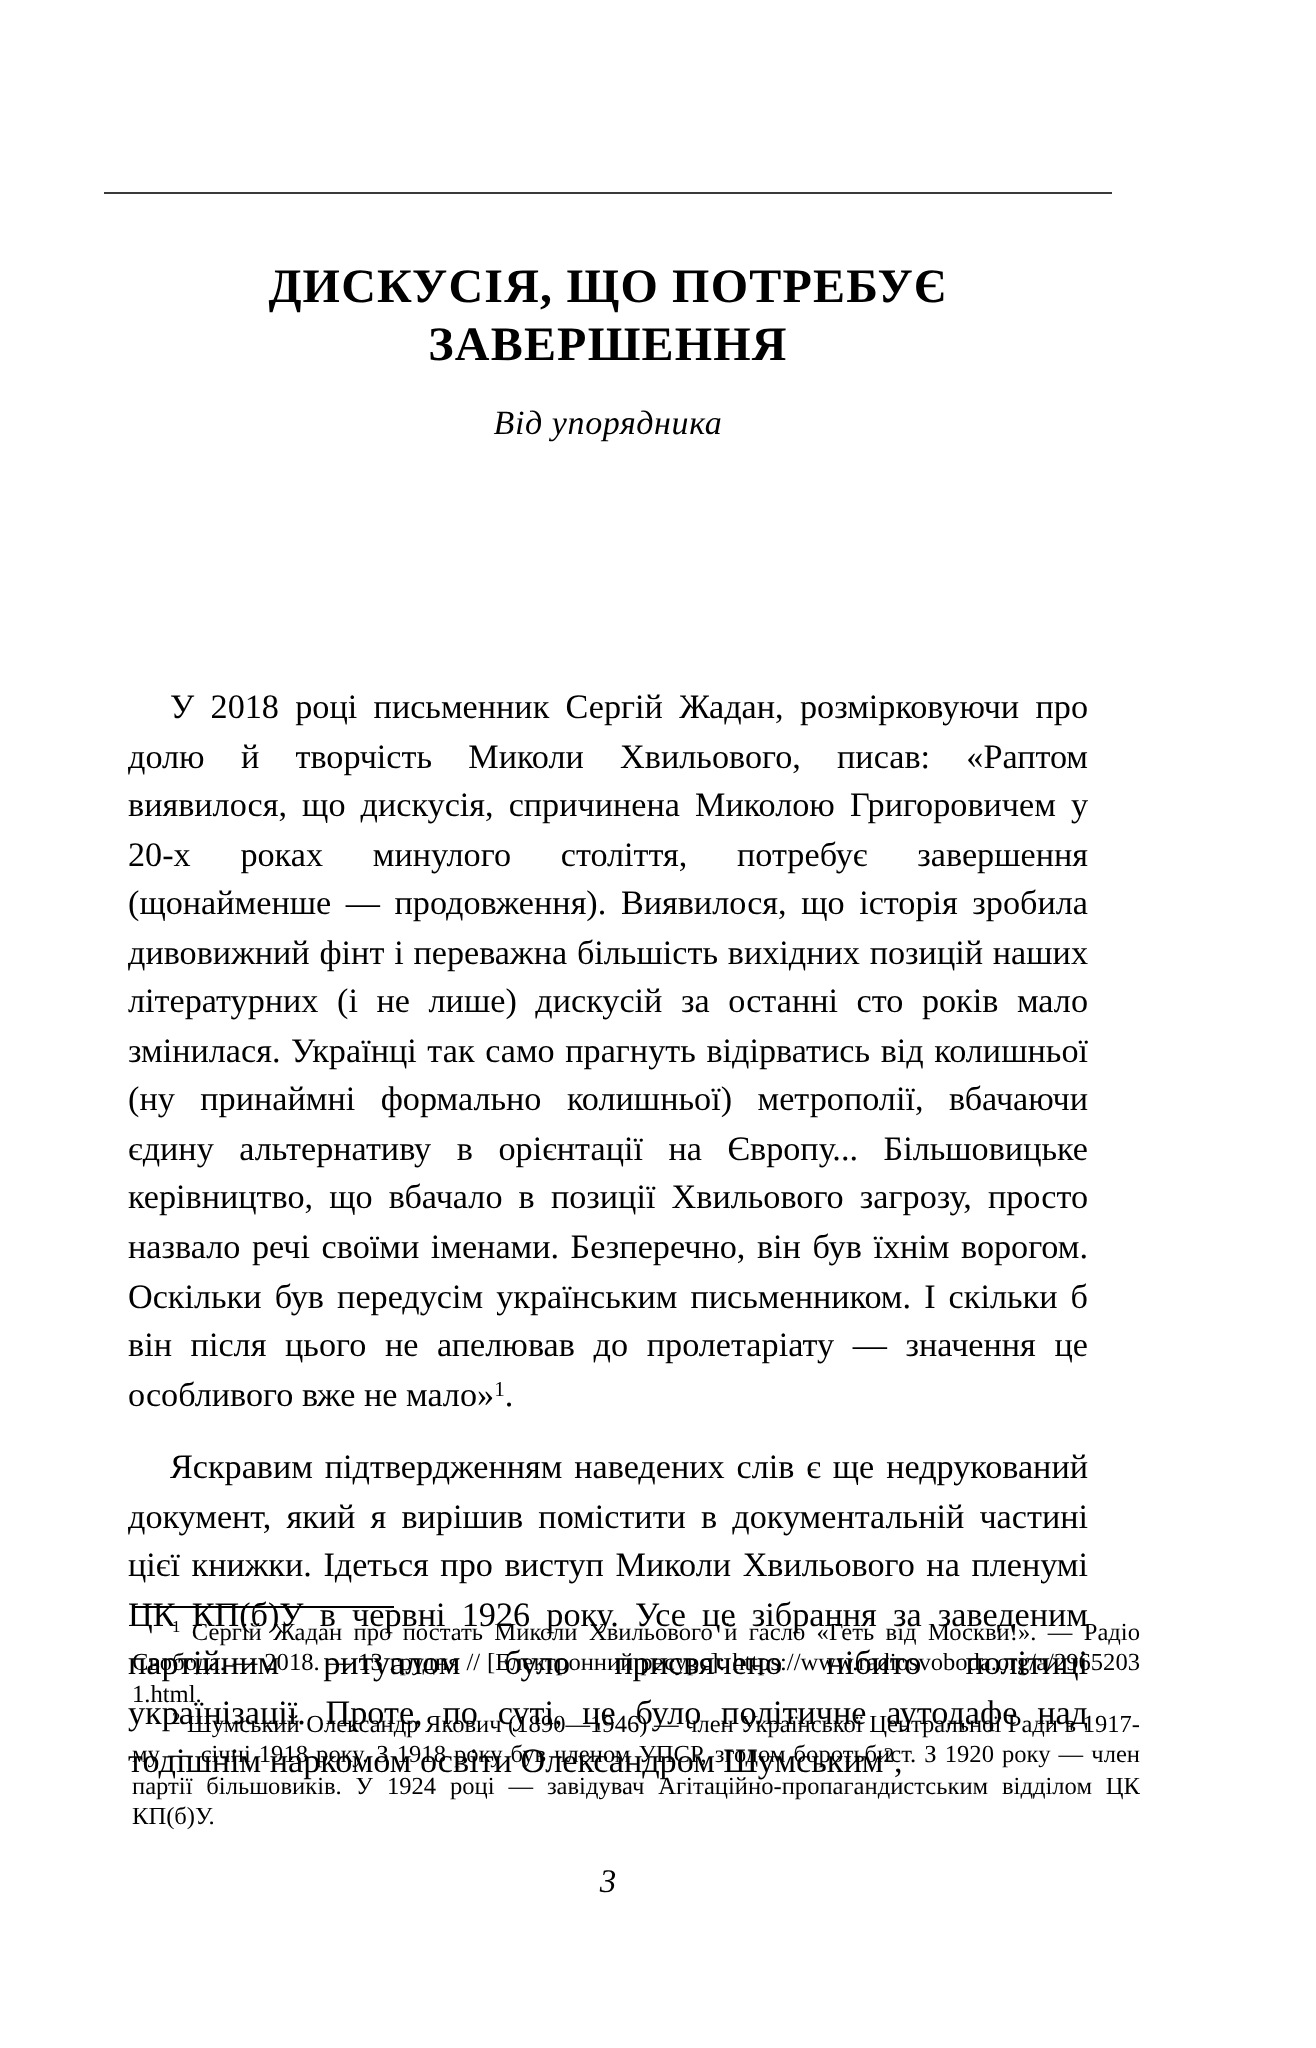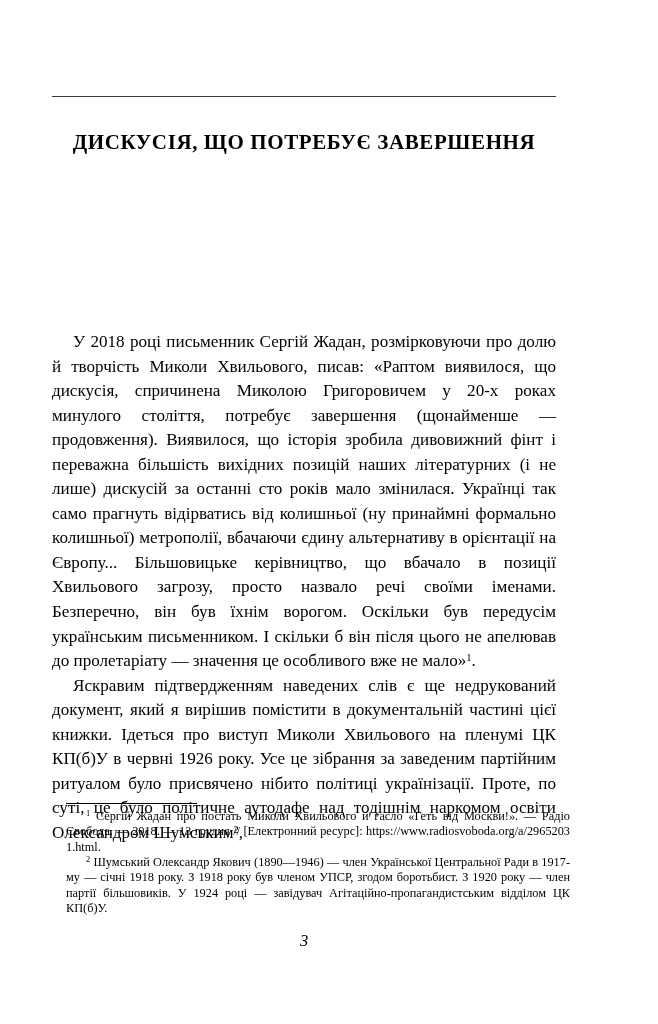--- a/index.html
+++ b/index.html
@@ -40,21 +40,21 @@
 
   
   .heading-block {
     position: absolute;
     left: 0;
     top: 130px;
     width: 504px;
     text-align: center;
   }
   .chapter-title {
-    font-size: 21px;
+    font-size: 24px;
     font-weight: bold;
     letter-spacing: 0.6px;
     line-height: 1.2;
     margin: 0;
     font-family: "Liberation Serif", "DejaVu Serif", serif;
   }
   .chapter-subtitle {
     font-size: 17px;
     font-style: italic;
     margin: 14px 0 0 0;
@@ -68,21 +68,21 @@
     left: 0;
     top: 330px;
     width: 504px;
     font-size: 17.1px;
     line-height: 24.55px;
     text-align: justify;
     text-justify: inter-word;
     hyphens: manual;
   }
   .body-text p {
-    margin: 0;
+    margin: 12px;
     text-indent: 21px;
   }
   sup {
     font-size: 0.62em;
     vertical-align: 0.48em;
     line-height: 0;
   }
 
   
   .footnotes {
@@ -127,20 +127,21 @@
 </head>
 <body>
 
 <div class="page">
   <div class="content">
 
     <div class="top-rule"></div>
 
     <div class="heading-block">
       <h1 class="chapter-title">ДИСКУСІЯ, ЩО ПОТРЕБУЄ ЗАВЕРШЕННЯ</h1>
+      <div class="chapter-subtitle">Від упорядника</div>
     </div>
 
     <div class="body-text">
       <p><span>У 2018 році письменник Сергій Жадан, розмірковуючи про долю й творчість Миколи Хвильового, писав: «Раптом виявилося, що дискусія, спричинена Миколою Григоровичем у 20-х роках минулого століття, потребує завершення (щонайменше — продовження). Виявилося, що історія зробила дивовижний фінт і переважна більшість вихідних позицій наших літературних (і не лише) дискусій за останні сто років мало змінилася. Українці так само прагнуть відірватись від колишньої (ну принаймні формально колишньої) метрополії, вбачаючи єдину альтернативу в орієнтації на Європу... Більшовицьке керівництво, що вбачало в позиції Хвильового загрозу, просто назвало речі своїми іменами. Безперечно, він був їхнім ворогом. Оскільки був передусім українським письменником. І скільки б він після цього не апелював до пролетаріату — значення це особливого вже не мало»</span><sup>1</sup><span>.</span></p>
       <p><span>Яскравим підтвердженням наведених слів є ще недрукований документ, який я вирішив помістити в документальній частині цієї книжки. Ідеться про виступ Миколи Хвильового на пленумі ЦК КП(б)У в червні 1926 року. Усе це зібрання за заведеним партійним ритуалом було присвячено нібито політиці українізації. Проте, по суті, це було політичне аутодафе над тодішнім наркомом освіти Олександром Шумським</span><sup>2</sup><span>,</span></p>
     </div>
 
     <div class="footnotes">
       <div class="footnote-rule"></div>
       <p class="footnote"><sup>1</sup> <span>Сергій Жадан про постать Миколи Хвильового й гасло «Геть від Москви!». — Радіо Свобода. — 2018. — 13 грудня // [Електронний ресурс]: </span><span class="fn-url">https://www.radiosvoboda.org/a/29652031.html.</span></p>

